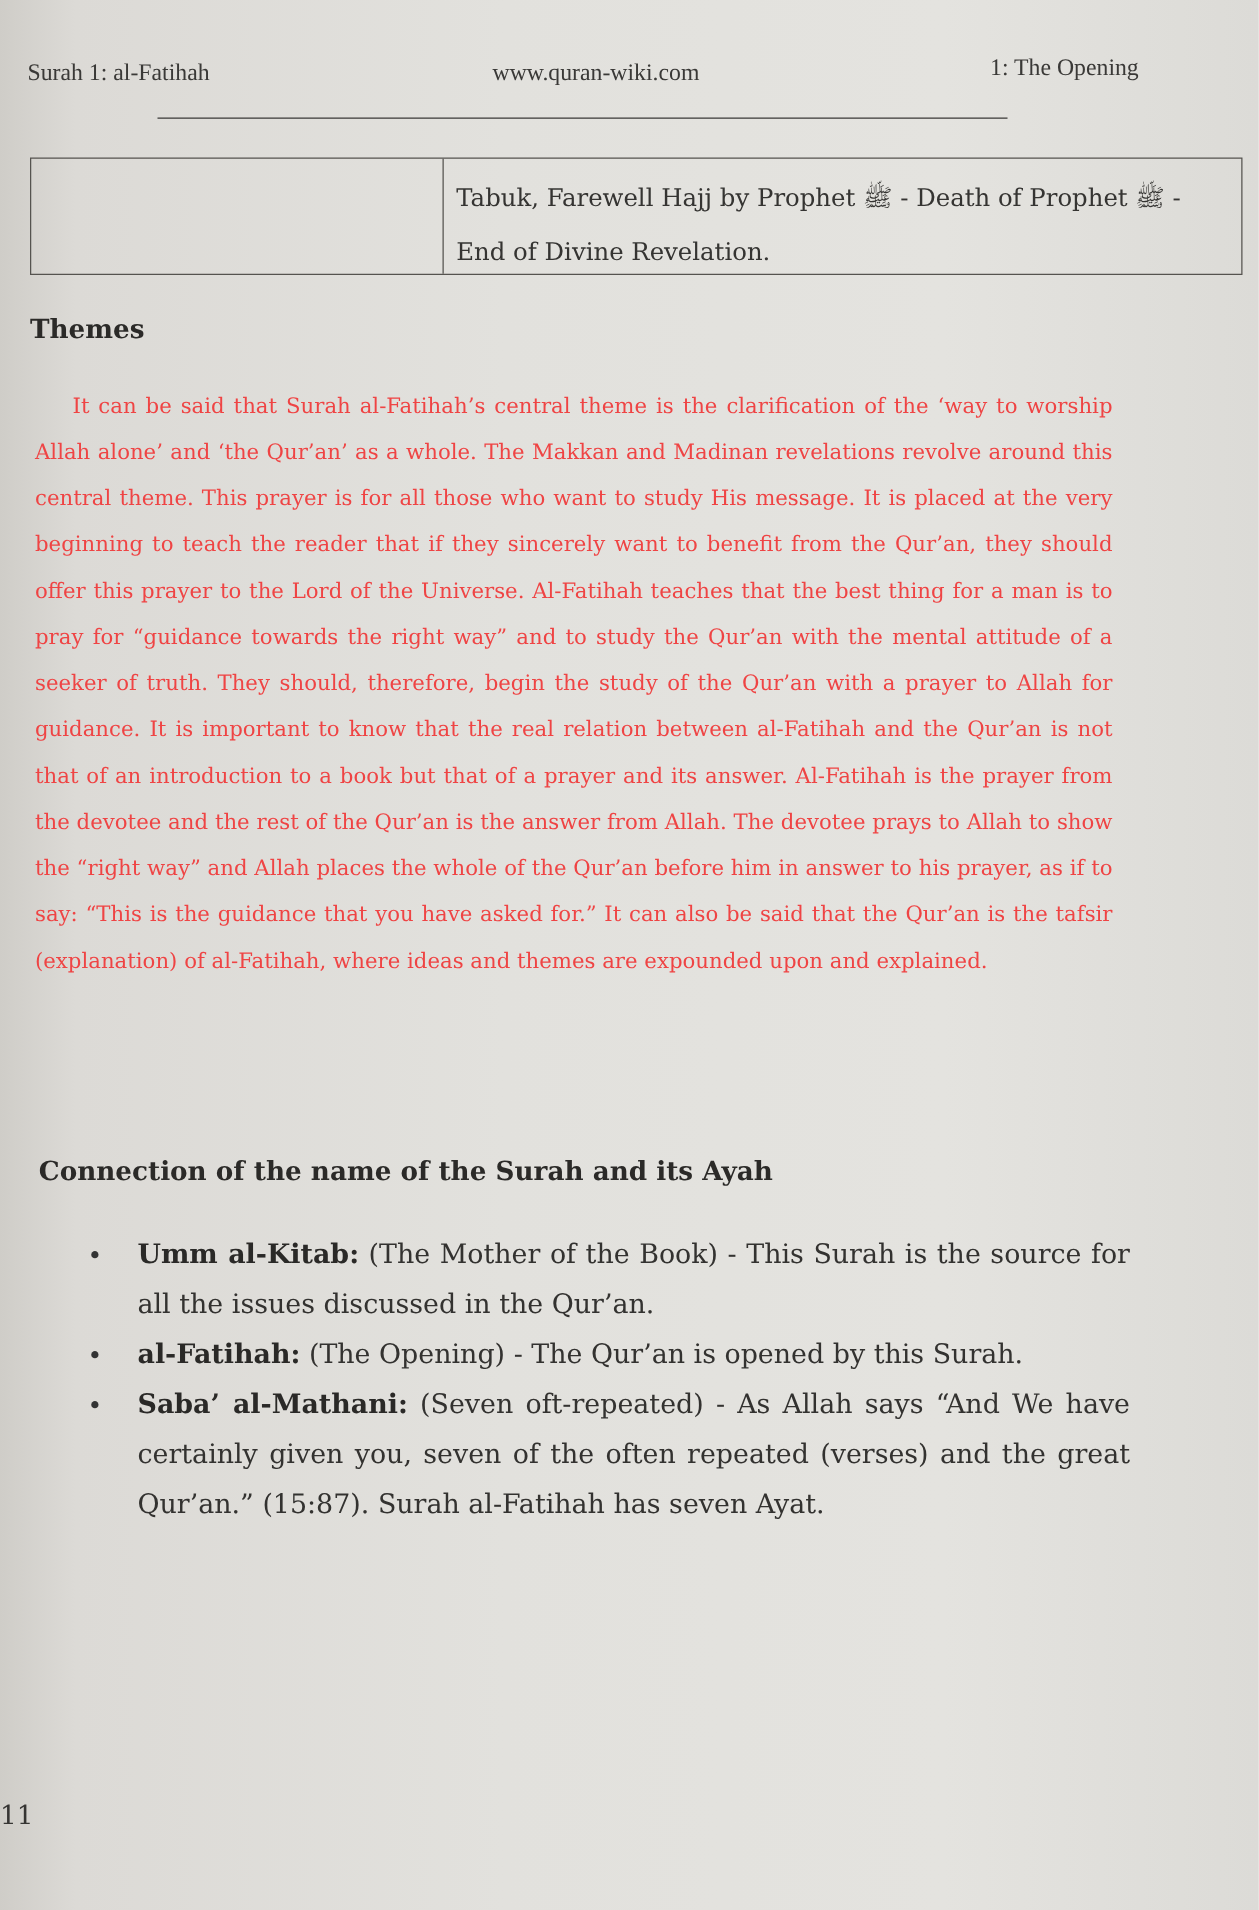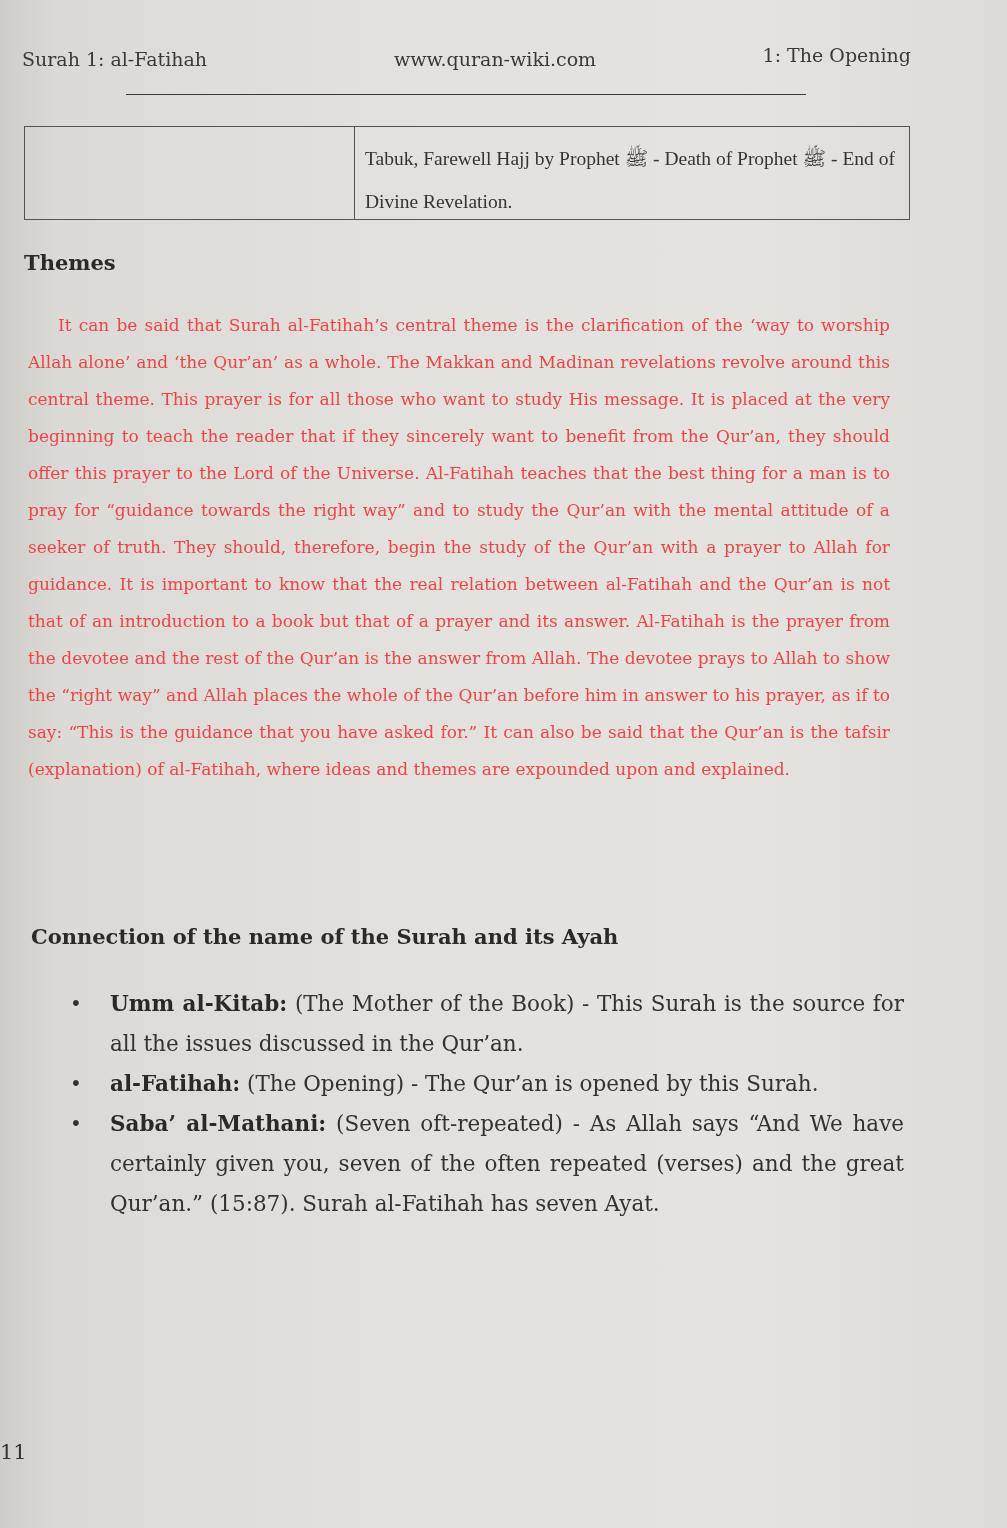--- a/index.html
+++ b/index.html
@@ -4,27 +4,27 @@
 <style>
   html, body { margin: 0; padding: 0; }
   body {
     width: 1007px; height: 1528px; overflow: hidden;
     background: linear-gradient(90deg, #cfcdc8 0%, #dcdad6 6%, #e2e1dd 40%, #e4e3df 75%, #dcdbd7 100%);
     font-family: "DejaVu Serif", "Liberation Serif", serif;
     color: #2e2d2b;
     position: relative;
   }
   .page { position: absolute; left: 0; top: 0; width: 1007px; height: 1528px; }
-  .running-header { position: absolute; top: 48px; left: 22px; right: 96px; height: 30px; font-size: 19px; color: #3a3937; }
+  .running-header { position: absolute; top: 48px; left: 22px; right: 96px; height: 30px; font-size: 19px; color: #3a3937; font-family: Liberation Serif, serif; }
   .running-header .left { position: absolute; left: 0; top: 0; }
   .running-header .center { position: absolute; left: 372px; top: 0; }
   .running-header .right { position: absolute; right: 0; top: -4px; }
   .header-rule { position: absolute; top: 94px; left: 126px; width: 680px; height: 0; border-top: 1.6px solid #3a3937; }
 
-  .tbl { position: absolute; top: 126px; left: 24px; width: 886px; height: 94px; border: 1.6px solid #55534f; box-sizing: border-box; font-family: Liberation Serif, serif; }
+  .tbl { position: absolute; top: 126px; left: 24px; width: 970px; height: 94px; border: 1.6px solid #55534f; box-sizing: border-box; }
   .tbl .cell-left { position: absolute; left: 0; top: 0; width: 330px; height: 100%; border-right: 1.6px solid #55534f; box-sizing: border-box; }
   .tbl .cell-right { position: absolute; left: 340px; top: 10px; right: 10px; font-size: 19.5px; line-height: 43px; color: #353432; }
 
   h2 { margin: 0; font-weight: bold; font-size: 21px; color: #2b2a28; position: absolute; }
   .themes-heading { top: 250px; left: 24px; }
 
   .para { position: absolute; top: 307px; left: 28px; width: 862px; font-size: 17px; line-height: 37px; text-align: justify; color: #ef4444; margin: 0; }
   .para .indent { display: inline-block; width: 30px; }
 
   .h-connection-name { top: 924px; left: 31px; }

